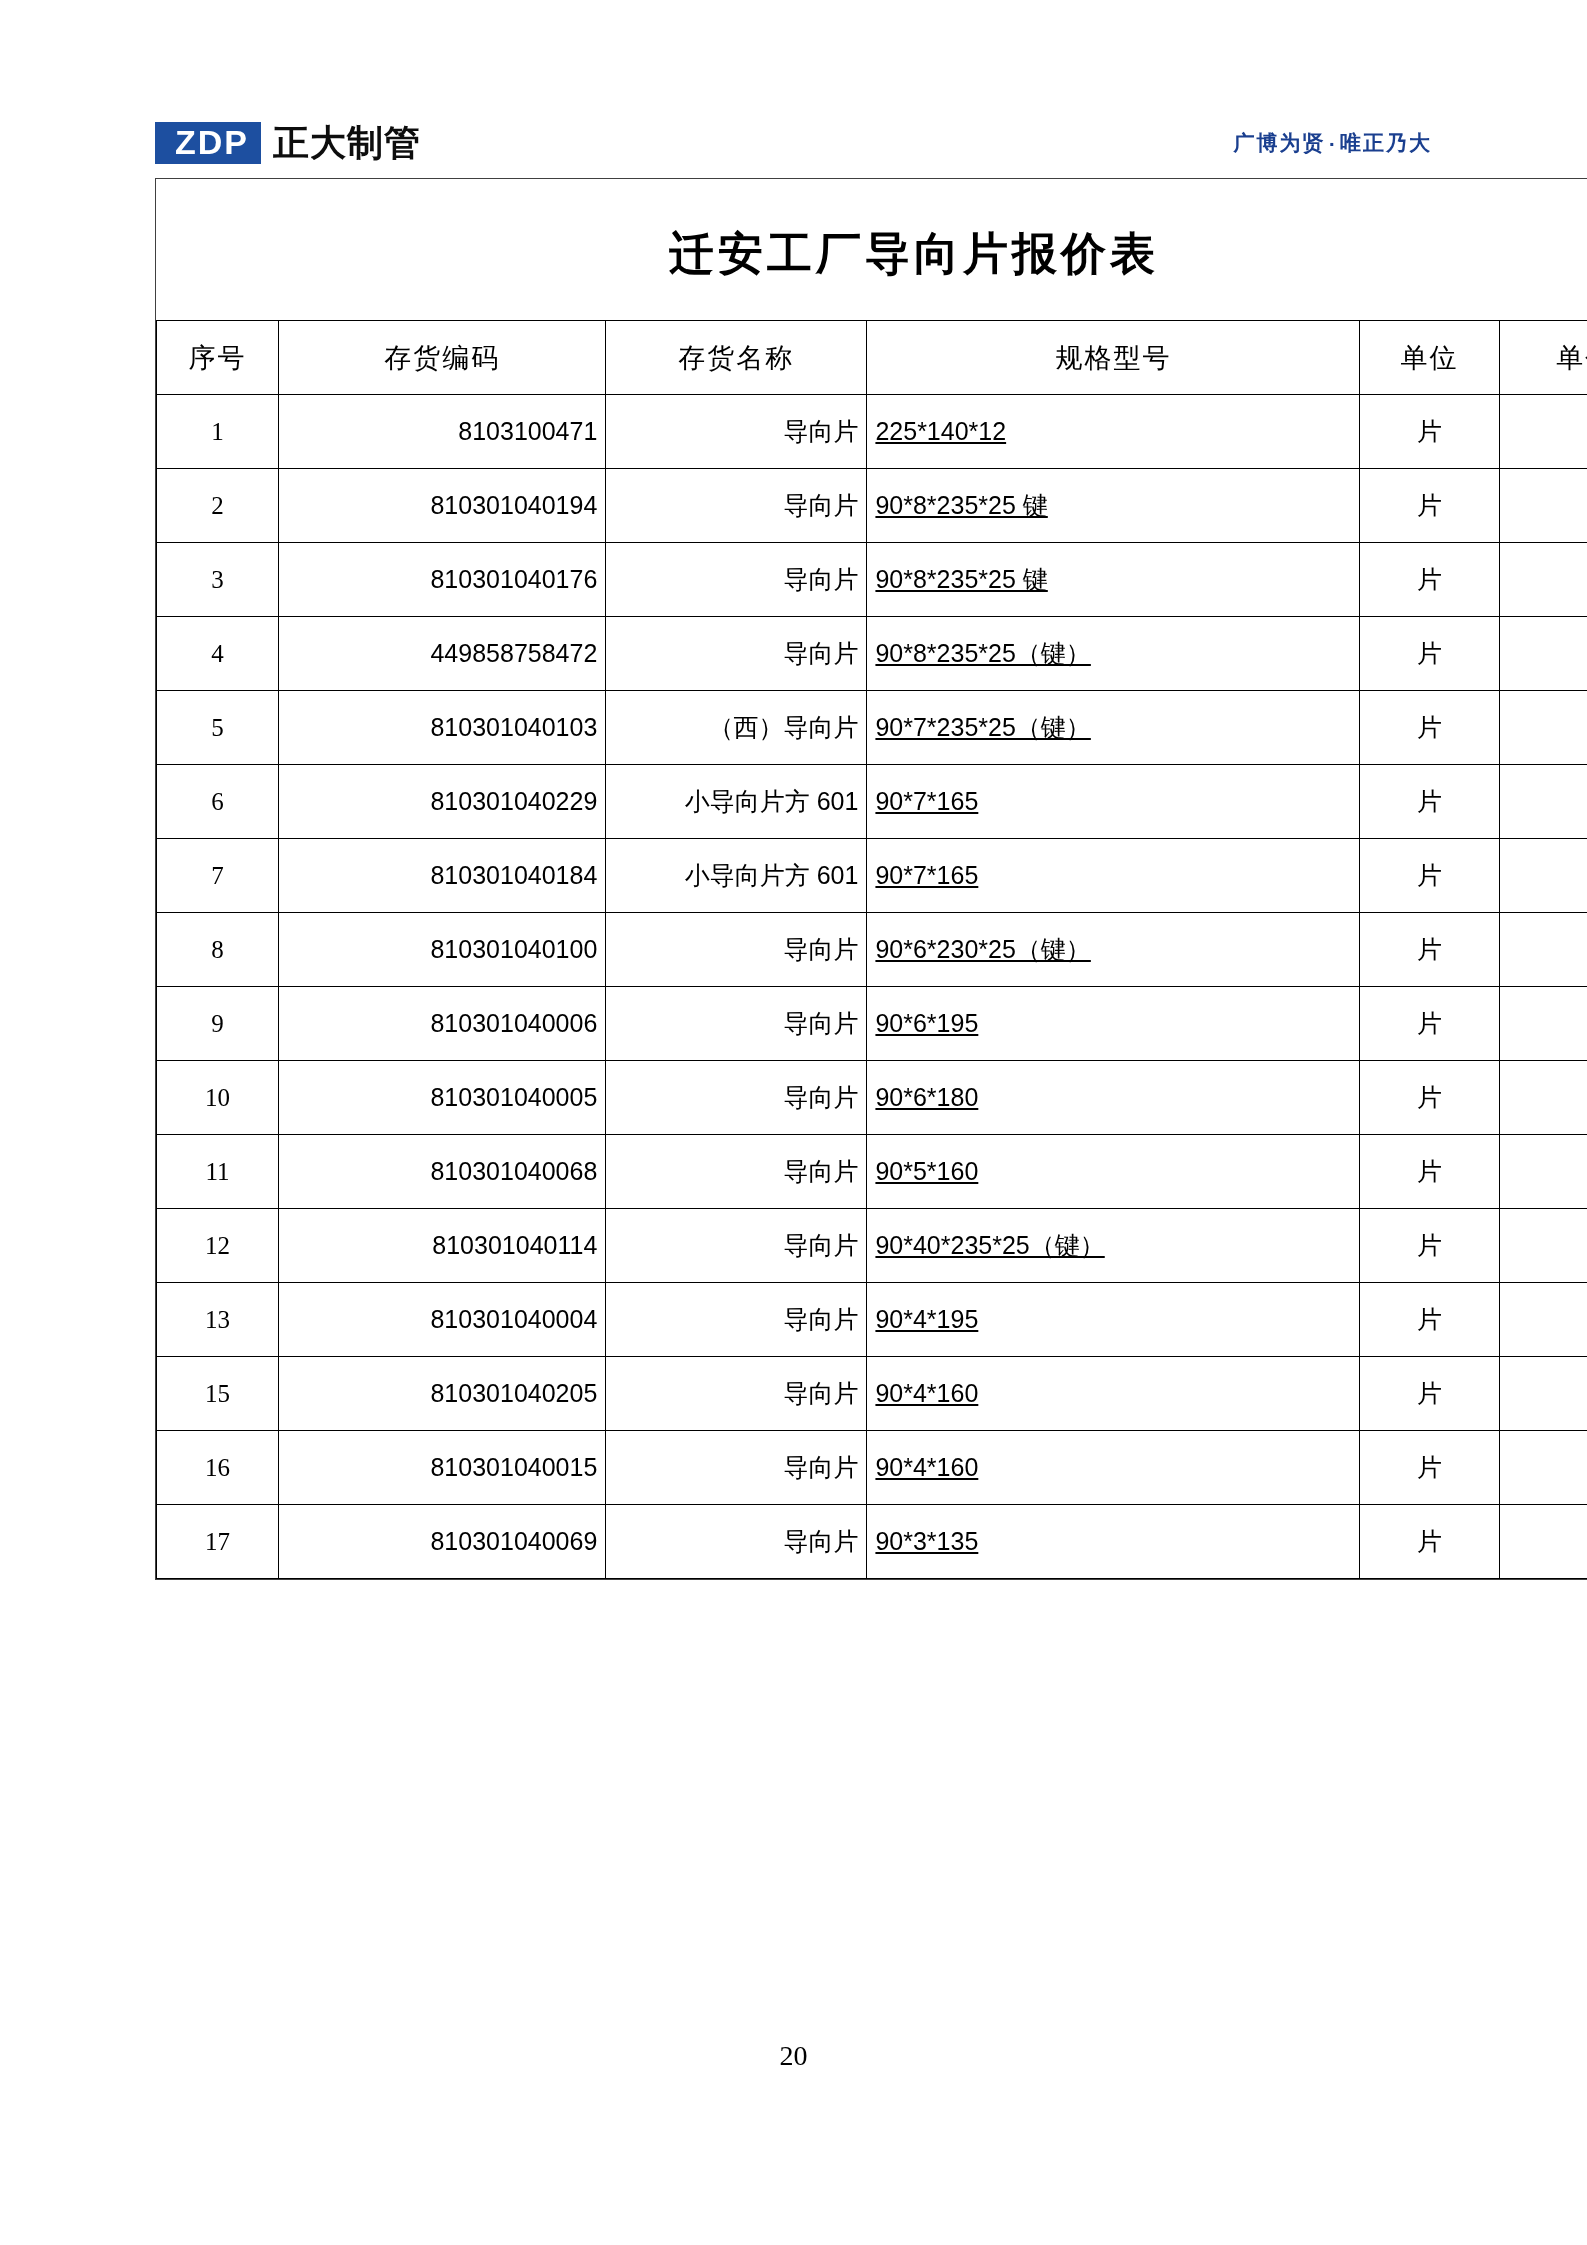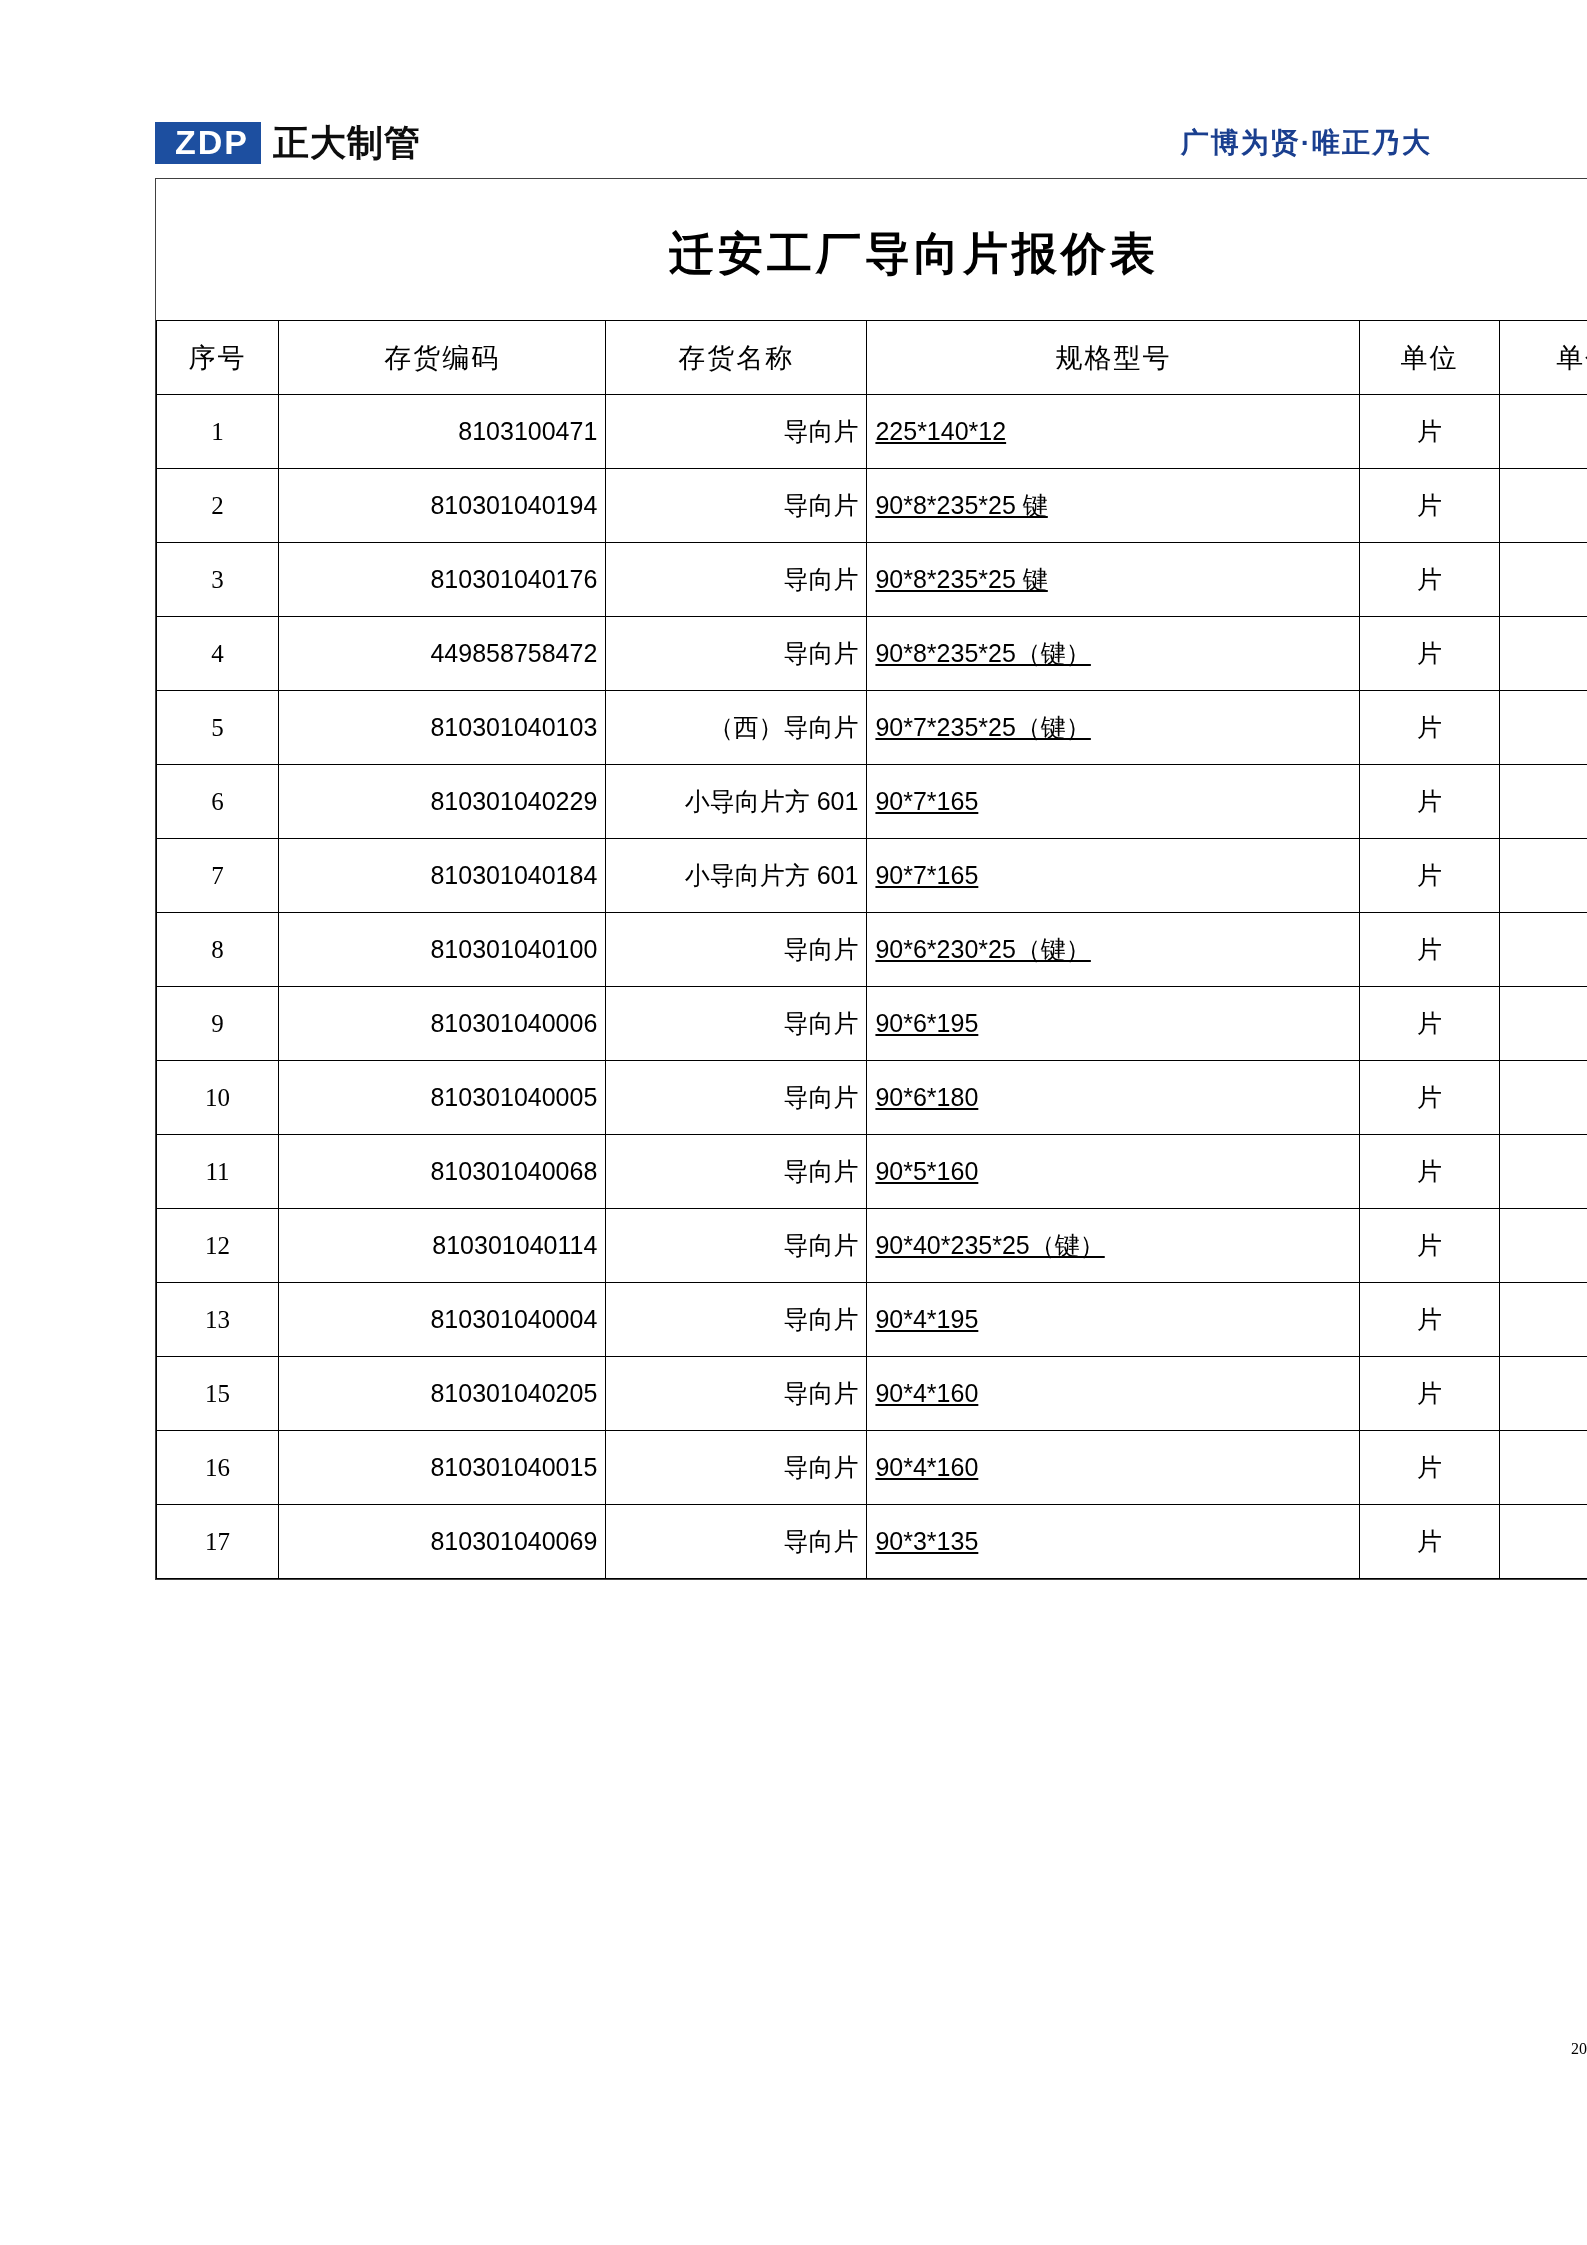--- a/index.html
+++ b/index.html
@@ -46,23 +46,23 @@
     line-height: 1;
   }
   .logo-text {
     font-family: "Liberation Sans", sans-serif;
     font-weight: bold;
     font-size: 36px;
     color: #0d0d0d;
     letter-spacing: 1px;
   }
   .slogan {
-    font-family: Liberation Sans, sans-serif;
+    font-family: Liberation Mono, monospace;
     font-weight: bold;
-    font-size: 28px;
+    font-size: 21px;
     color: #1a3f8f;
     letter-spacing: 2px;
   }
   .frame {
     position: absolute;
     top: 178px;
     left: 155px;
     width: 1518px;
     border: 1px solid #404040;
     box-sizing: border-box;
@@ -132,22 +132,22 @@
     font-family: "Liberation Sans", sans-serif;
     font-size: 25px;
   }
   td.price { text-align: center; }
 
   .page-number {
     position: absolute;
     top: 2040px;
     left: 0;
     width: 1587px;
-    text-align: right;
-    font-size: 16px;
+    text-align: center;
+    font-size: 28px;
     font-family: "Liberation Serif", "DejaVu Serif", serif;
   }
 </style>
 </head>
 <body>
 
 <div class="page">
 
   <div class="header">
     <div class="logo-wrap">

